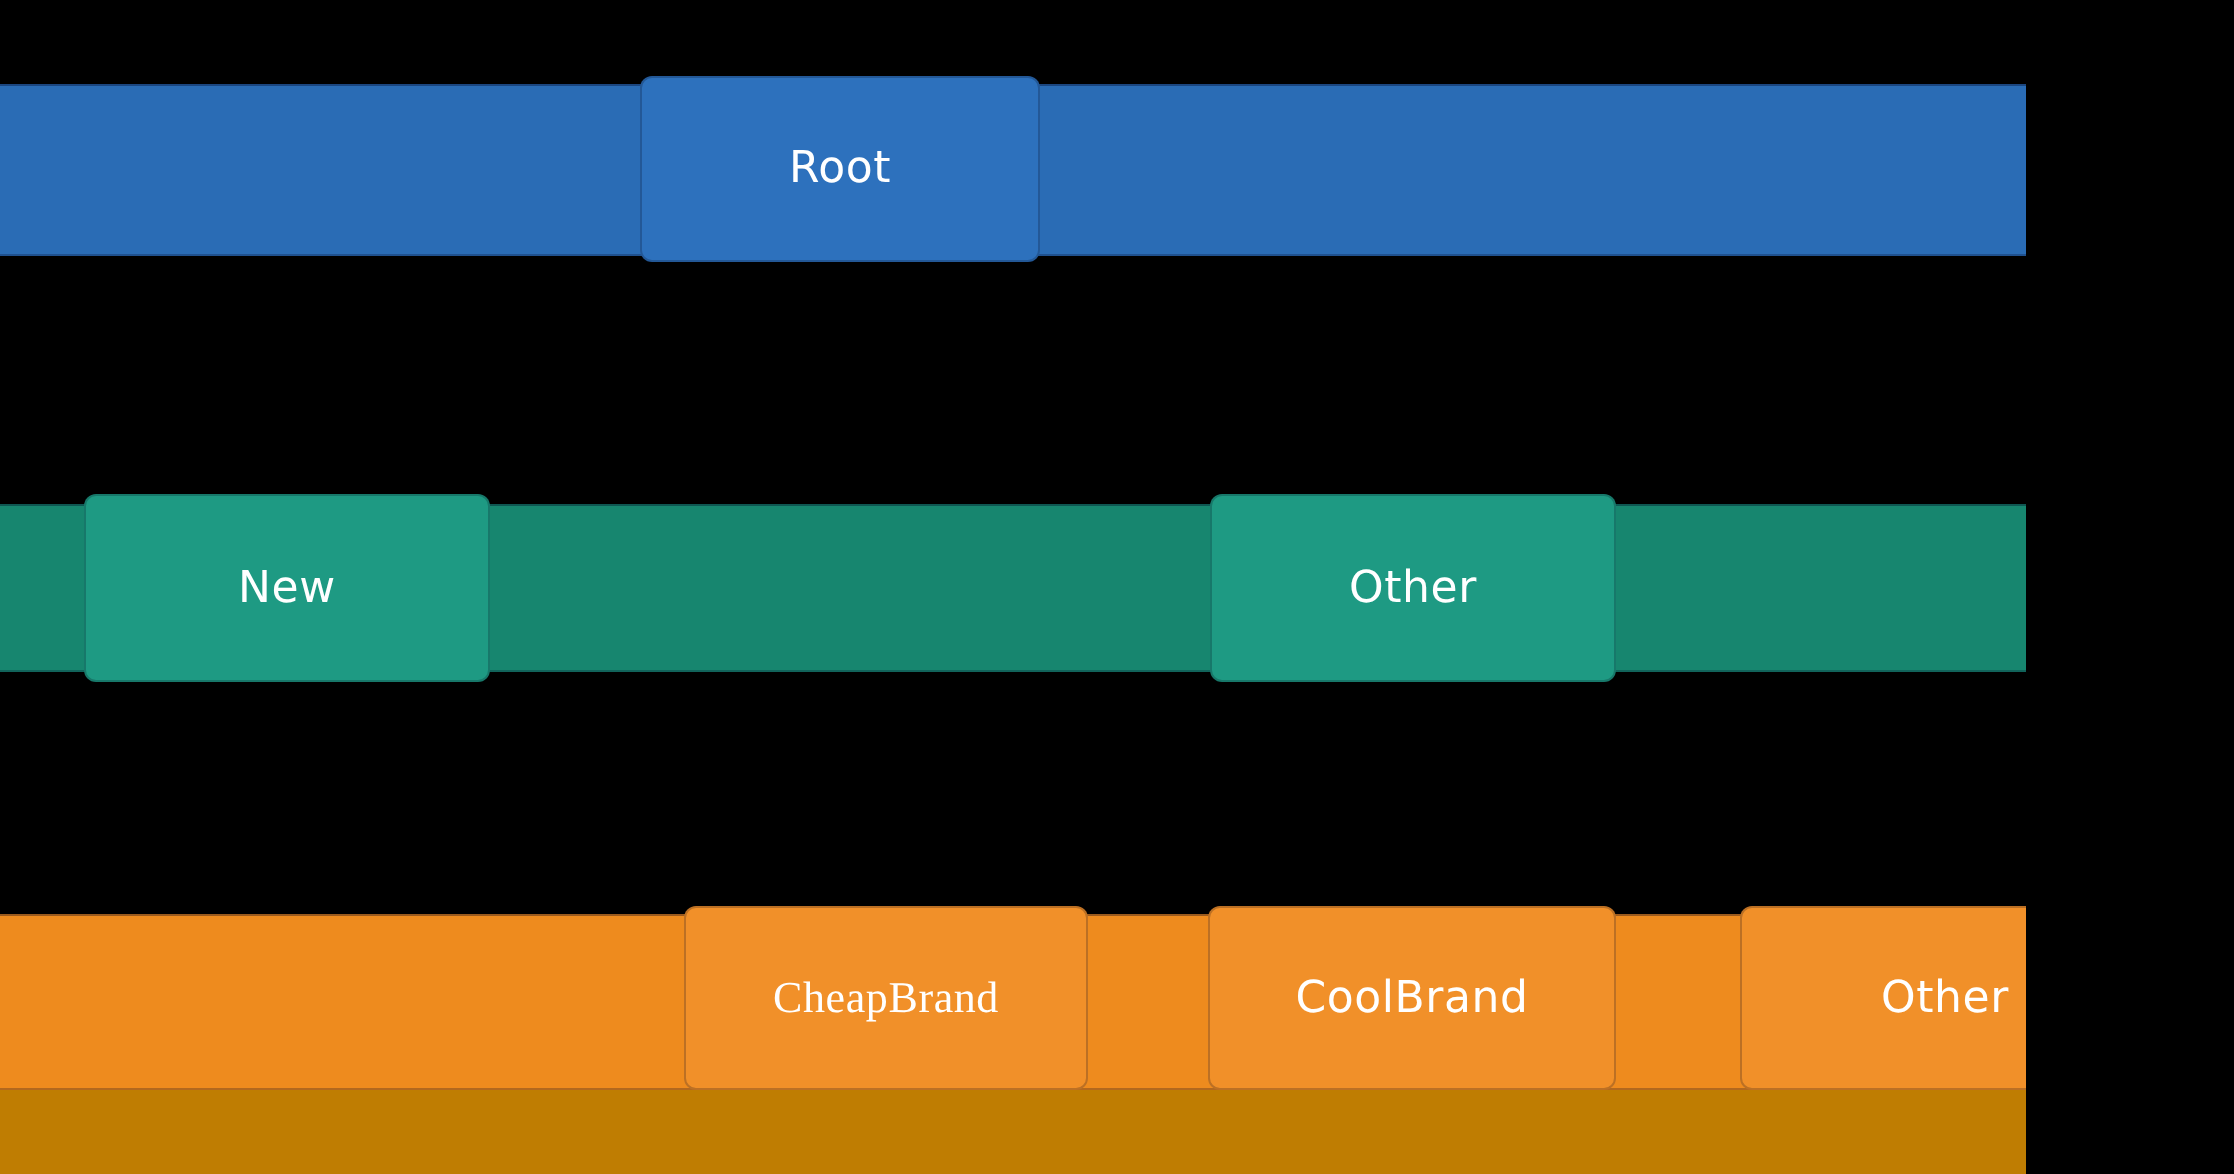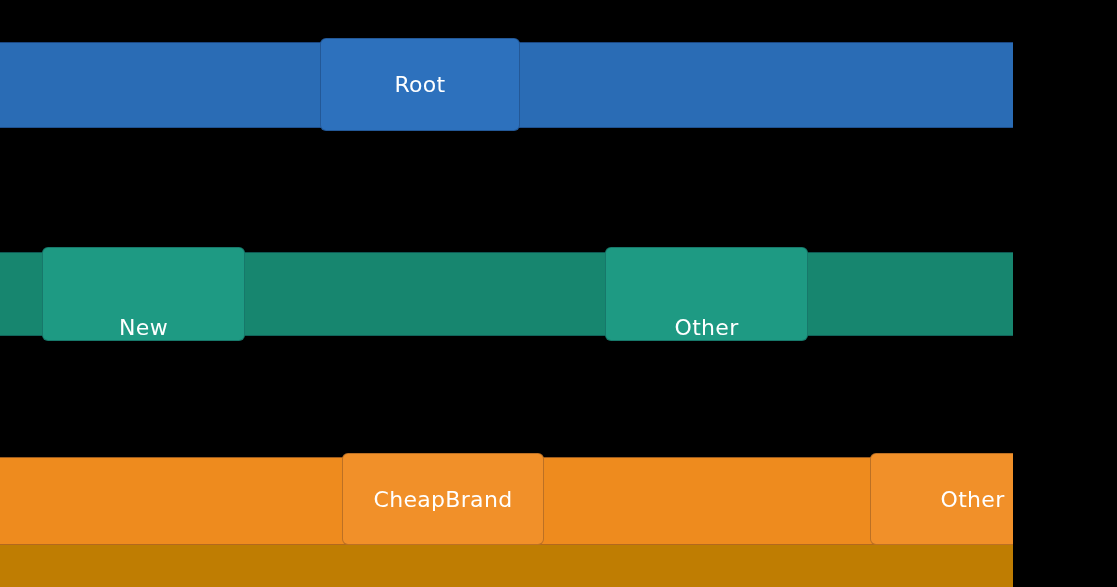--- a/index.html
+++ b/index.html
@@ -33,28 +33,28 @@
     box-sizing: border-box;
     display: flex;
     align-items: center;
     justify-content: center;
     color: var(--label_text);
     font-size: 22px;
     letter-spacing: 0.3px;
     cursor: pointer;
   }
   .seg.l1 { top: 38px;  height: 93px; background: var(--level1_segment); }
-  .seg.l2 { top: 247px; height: 94px; background: var(--level2_segment); align-items: flex-end; }
+  .seg.l2 { top: 247px; height: 94px; background: var(--level2_segment); }
   .seg.l3 { top: 453px; height: 92px; background: var(--level3_segment); }
 
   .seg.root       { left: 320px; width: 200px; }
   .seg.cond-new   { left: 42px;  width: 203px; }
   .seg.cond-used  { left: 318px; width: 202px; }
   .seg.cond-other { left: 605px; width: 203px; }
-  .seg.brand-cheap { left: 342px; width: 202px; }
+  .seg.brand-cheap { left: 342px; width: 202px; font-family: Liberation Serif, serif; }
   .seg.brand-cool  { left: 604px; width: 204px; }
   .seg.brand-other { left: 870px; width: 205px; }
 
   .seg span { pointer-events: none; }
 </style>
 </head>
 <body>
 
 <div class="canvas">
 
@@ -68,19 +68,22 @@
     <span>New</span>
   </div>
   <div class="seg l2 cond-other">
     <span>Other</span>
   </div>
 
   <div class="bar l3"></div>
   <div class="seg l3 brand-cheap">
     <span>CheapBrand</span>
   </div>
+  <div class="seg l3 brand-cool">
+    <span>CoolBrand</span>
+  </div>
   <div class="seg l3 brand-other">
     <span>Other</span>
   </div>
 
   <div class="bar l4"></div>
 
 </div>
 
 </body></html>

